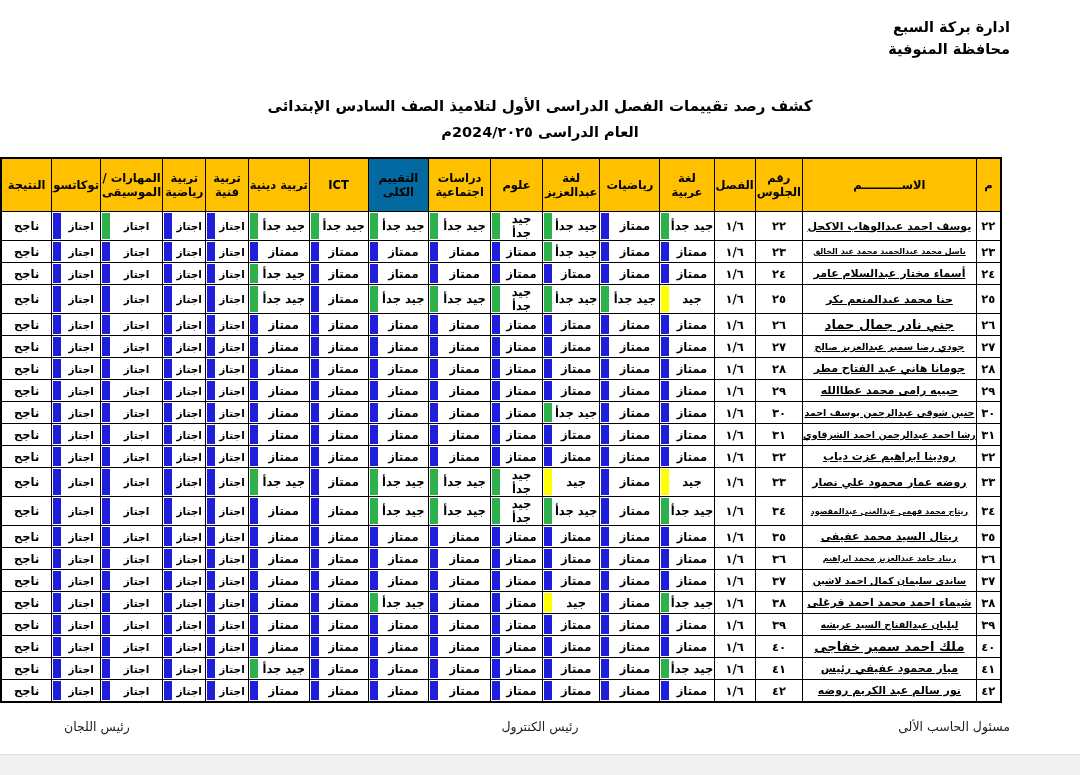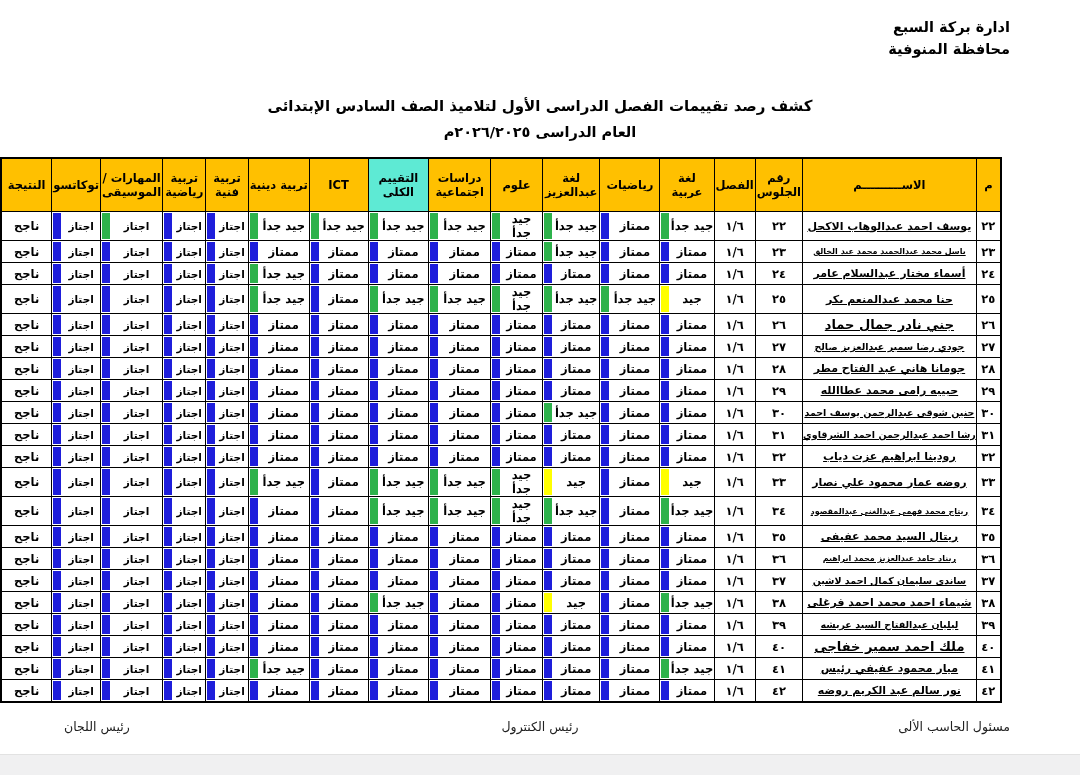--- a/index.html
+++ b/index.html
@@ -71,35 +71,35 @@
 </style>
 </head>
 <body>
 
 <div class="school-block">
   <div>ادارة بركة السبع</div>
   <div>محافظة المنوفية</div>
 </div>
 
 <div class="title1">كشف رصد تقييمات الفصل الدراسى الأول لتلاميذ الصف السادس الإبتدائى</div>
-<div class="title2">العام الدراسى ٢٠٢٦/٢٠٢٥م</div>
+<div class="title2">العام الدراسى 2024/٢٠٢٥م</div>
 
 <table class="sheet">
   <thead>
       <tr>
         <th class="h-serial" style="width: 24px; background: rgb(255, 192, 0);">م</th>
         <th class="h-name" style="width: 136px; background: rgb(255, 192, 0);">الاســــــــــم</th>
         <th class="h-seat" style="width: 33px; background: rgb(255, 192, 0);">رقم الجلوس</th>
         <th class="h-class" style="width: 29px; background: rgb(255, 192, 0);">الفصل</th>
         <th class="h-arabic" style="width: 55px; background: rgb(255, 192, 0);">لغة عربية</th>
         <th class="h-math" style="width: 60px; background: rgb(255, 192, 0);">رياضيات</th>
         <th class="h-english" style="width: 55px; background: rgb(255, 192, 0);">لغة عبدالعزيز</th>
         <th class="h-science" style="width: 52px; background: rgb(255, 192, 0);">علوم</th>
         <th class="h-social" style="width: 62px; background: rgb(255, 192, 0);">دراسات اجتماعية</th>
-        <th class="h-overall" style="width: 63px; background: #5eead4;">التقييم الكلى</th>
+        <th class="h-overall" style="width: 63px; background: #0369a1;">التقييم الكلى</th>
         <th class="h-ict" style="width: 61px; background: rgb(255, 192, 0);">ICT</th>
         <th class="h-religion" style="width: 54px; background: rgb(255, 192, 0);">تربية دينية</th>
         <th class="h-art" style="width: 41px; background: rgb(255, 192, 0);">تربية فنية</th>
         <th class="h-pe" style="width: 41px; background: rgb(255, 192, 0);">تربية رياضية</th>
         <th class="h-skills" style="width: 51px; background: rgb(255, 192, 0);">المهارات / الموسيقى</th>
         <th class="h-tokatsu" style="width: 43px; background: rgb(255, 192, 0);">توكاتسو</th>
         <th class="h-result" style="width: 50px; background: rgb(255, 192, 0);">النتيجة</th>
       </tr>
     </thead>
   <tbody>

